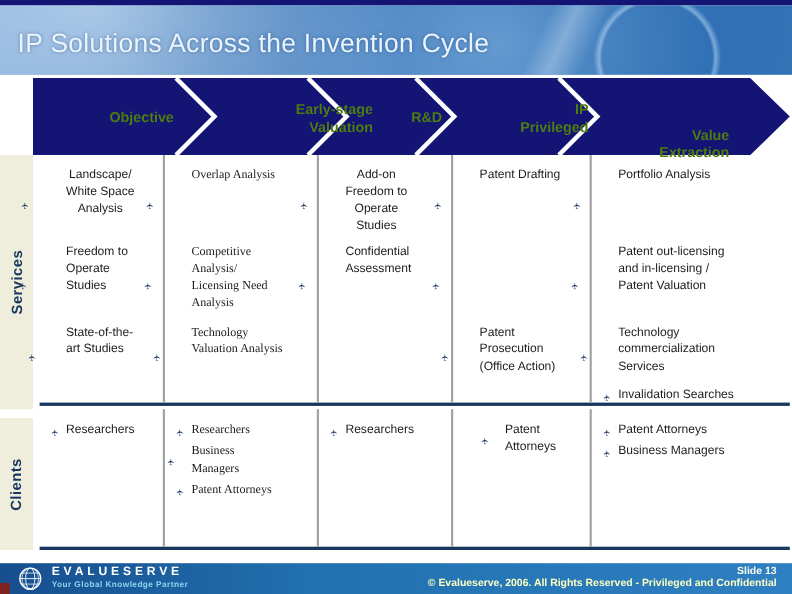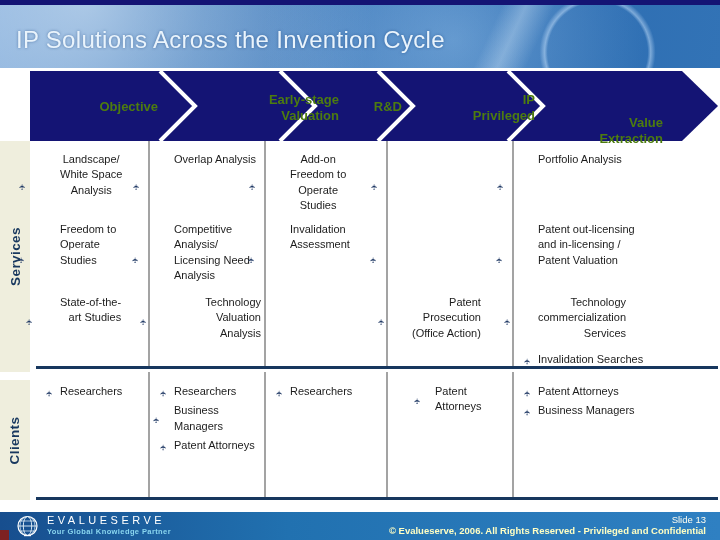--- a/index.html
+++ b/index.html
@@ -37,44 +37,44 @@
   .rowlabel span{transform:rotate(-90deg);white-space:nowrap;font-weight:bold;
     font-size:13.5px;color:#17375e;letter-spacing:0.4px;}
 
   
   .cols{position:absolute;left:36px;width:682px;display:flex;box-sizing:border-box;}
   .sv{top:141px;height:228px;border-bottom:3px solid #17375e;padding-top:0;}
   .cl{top:372px;height:128px;border-bottom:3px solid #17375e;}
   .col{box-sizing:border-box;padding-top:11px;}
   .cl .col{padding-top:12px;}
   .c1{width:112px;}
-  .c2{width:116px;border-left:2px solid #a3a3a3;}
+  .c2{width:140px;border-left:2px solid #a3a3a3;font-family:Liberation Serif, serif;}
   .c3{width:122px;border-left:2px solid #a3a3a3;}
   .c4{width:126px;border-left:2px solid #a3a3a3;}
   .c5{flex:1;border-left:2px solid #a3a3a3;}
   .it{display:flex;gap:5px;padding:0 3px 0 9px;font-size:11px;line-height:1.4;color:#1c1c1c;}
   .it .txt{white-space:pre-line;}
   .bullet{flex:0 0 auto;width:10px;font-size:8px;color:#1f3864;line-height:15px;
     transform:rotate(-90deg);transform-origin:center;}
   .s1{min-height:70px;text-align:center;}
   .s2{min-height:73px;}
-  .s3{min-height:57px;text-align:right;}
+  .s3{min-height:57px;}
   .cl .it{margin-bottom:4px;}
   .indent{padding-left:32px;}
 
   
   .footer{position:absolute;top:512px;left:0;width:720px;height:28px;
     background:linear-gradient(90deg,#174e8e 0%,#2171b0 40%,#2f80c2 100%);}
   .corner-accent{position:absolute;top:530px;left:0;width:9px;height:10px;background:#7d2121;}
   .logo-globe{position:absolute;top:514px;left:15px;}
-  .logo-word{position:absolute;top:514px;left:47px;font-size:11px;font-weight:400;color:#ffffff;
+  .logo-word{position:absolute;top:514px;left:47px;font-size:11px;font-weight:700;color:#ffffff;
     letter-spacing:3.5px;}
   .logo-tag{position:absolute;top:527px;left:47px;font-size:7.5px;font-weight:bold;color:#8ad6ef;
     letter-spacing:0.4px;}
-  .slide-no{position:absolute;top:514px;right:14px;font-size:9.5px;font-weight:normal;color:#fffef0;
+  .slide-no{position:absolute;top:514px;right:14px;font-size:9.5px;font-weight:bold;color:#fffef0;
     text-align:right;}
   .copyright{position:absolute;top:525px;right:14px;font-size:9.5px;font-weight:bold;color:#ffffc4;
     text-align:right;}
 </style>
 </head>
 <body>
 
 <div class="slide">
 
   <div class="top-strip"></div>
@@ -147,27 +147,28 @@
     <div class="col c3">
       <div class="it s1">
           <span class="bullet">✈</span>
           <span class="txt">Add-on
 Freedom to
 Operate
 Studies</span>
         </div>
       <div class="it s2">
           <span class="bullet">✈</span>
-          <span class="txt">Invalidation
+          <span class="txt">Confidential
 Assessment</span>
         </div>
     </div>
     <div class="col c4">
       <div class="it s1">
           <span class="bullet">✈</span>
+          <span class="txt">Patent Drafting</span>
         </div>
       <div class="it s2">
           <span class="bullet">✈</span>
         </div>
       <div class="it s3">
           <span class="bullet">✈</span>
           <span class="txt">Patent
 Prosecution
 (Office Action)</span>
         </div>

